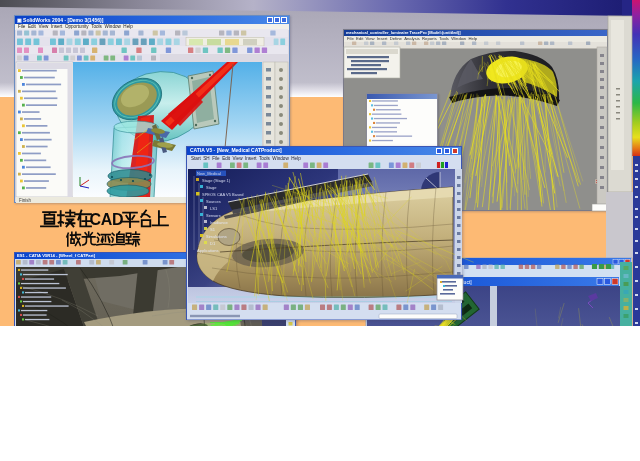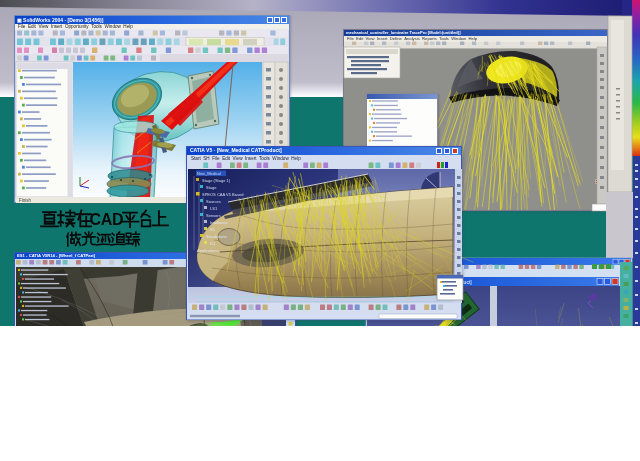--- a/index.html
+++ b/index.html
@@ -1,16 +1,16 @@
 <!DOCTYPE html>
 <html><head><meta charset="utf-8">
 <style>
 html,body{margin:0;padding:0;background:#fff;}
 *{box-sizing:border-box;}
-#slide{position:relative;width:640px;height:326px;overflow:hidden;font-family:"Liberation Sans",sans-serif;background:#0f766e;}
+#slide{position:relative;width:640px;height:326px;overflow:hidden;font-family:"Liberation Sans",sans-serif;background:#fdba74;}
 #band{position:absolute;left:0;top:0;width:640px;height:97px;
 background:linear-gradient(180deg,#a8a5b4 0%,#b5b2c1 45%,#c0becb 85%,#e6e4ec 94%,#ffffff 100%);}
 .abs{position:absolute;}
 .ttl{color:#fff;font-weight:bold;white-space:nowrap;overflow:hidden;}
 </style></head><body>
 <div id="slide">
 <div id="band"></div>
 
 <svg class="abs" style="left:0;top:0" width="640" height="180">
  <defs>

